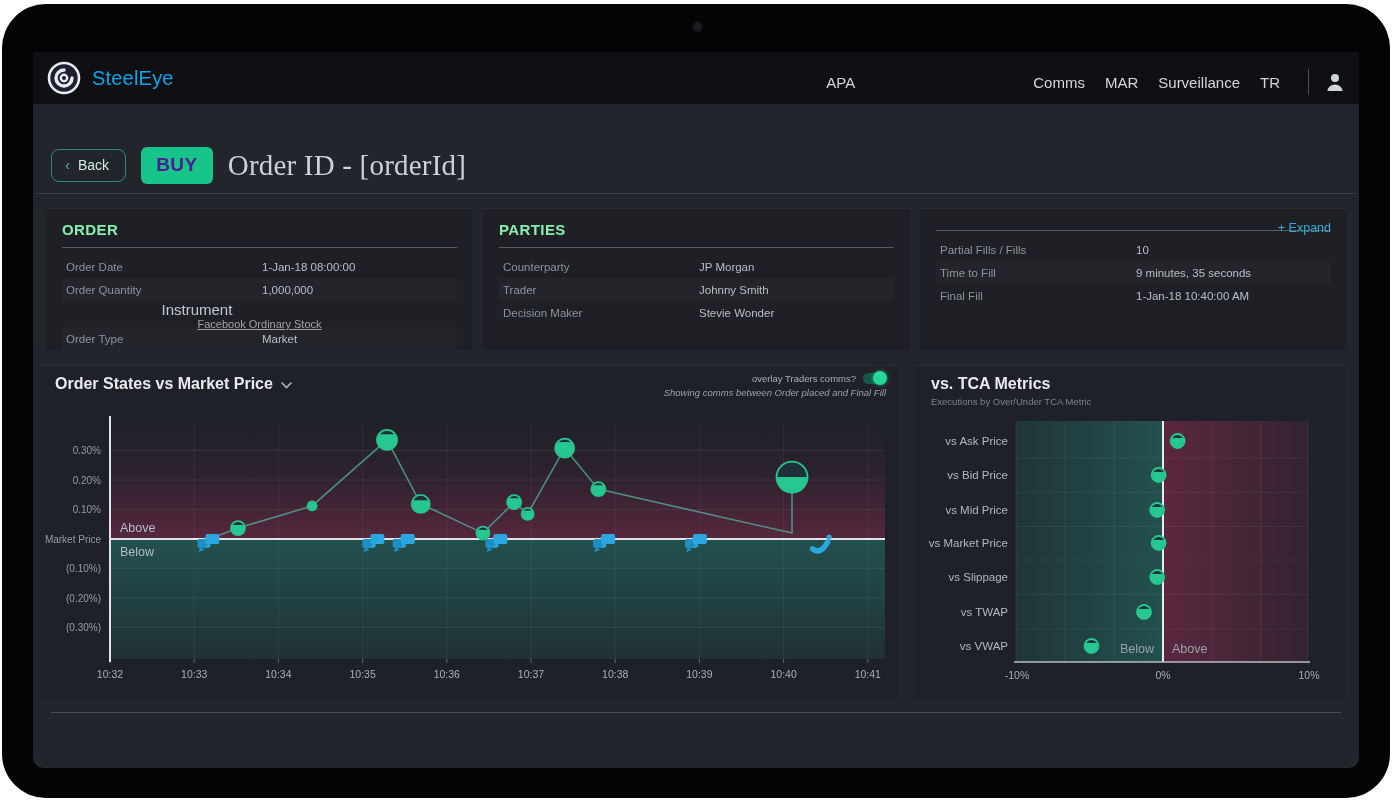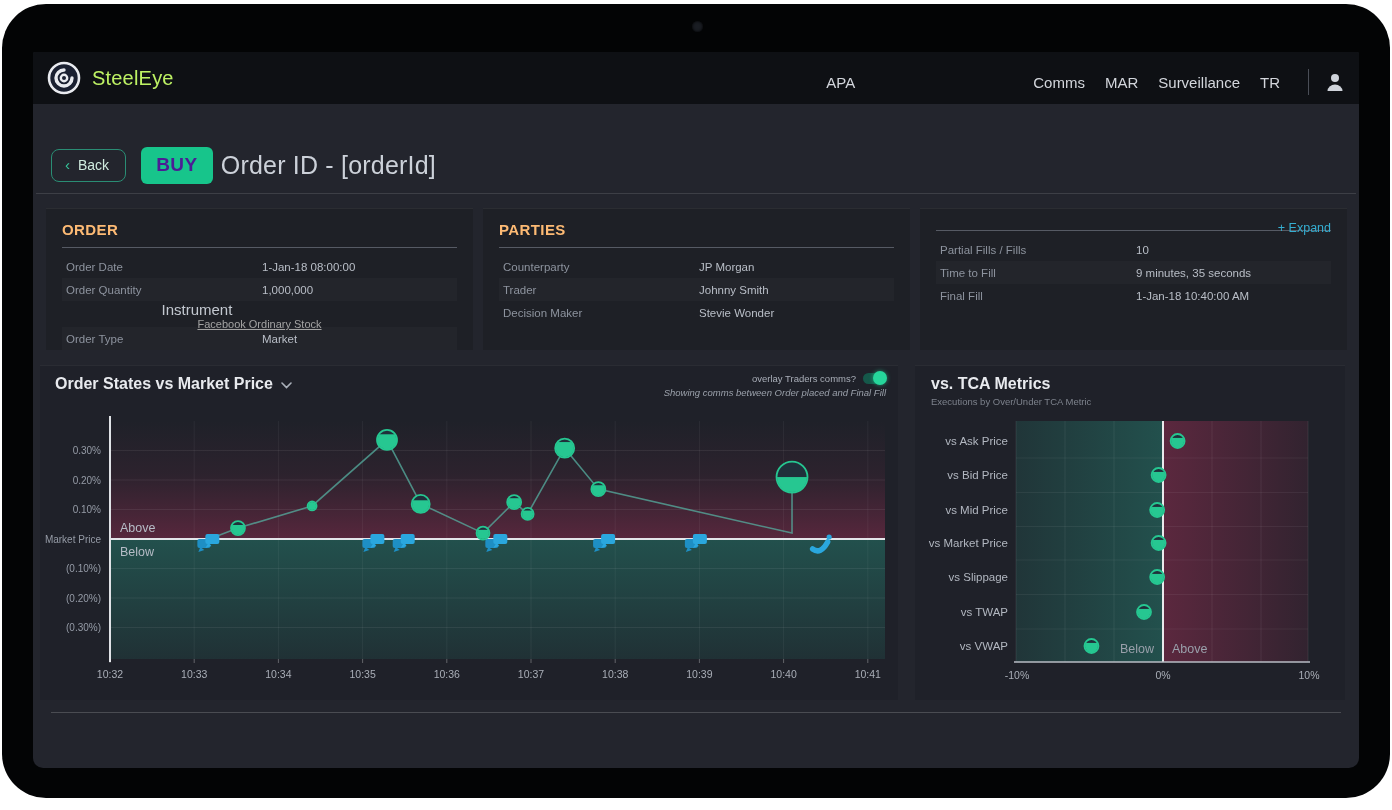--- a/index.html
+++ b/index.html
@@ -10,45 +10,45 @@
   .camera-dot { position:absolute; left:690px; top:17px; width:11px; height:11px;
     border-radius:50%; background:#1a1d23; box-shadow:inset 0 0 3px #000; }
 
   .screen { position:absolute; left:33px; top:52px; width:1326px; height:716px;
     background:#23252d; border-radius:2px 2px 10px 10px; overflow:hidden; }
 
   
   .navbar { position:absolute; left:0; top:0; width:1326px; height:52px; background:#0e1014;
     display:flex; align-items:center; }
   .brand { display:flex; align-items:center; gap:11px; padding-left:14px; }
-  .brand-name { color:#bef264; font-size:20px; font-weight:400; letter-spacing:0.2px; }
+  .brand-name { color:#0ea5e9; font-size:20px; font-weight:400; letter-spacing:0.2px; }
   .nav-items { position:absolute; right:14px; top:0; height:60px; display:flex; align-items:center; }
   .nav-item { color:#d3d6dc; font-size:15px; margin-left:20px; cursor:pointer; }
   .nav-item.first { margin-right:158px; margin-left:0; }
   .nav-divider { width:1px; height:26px; background:#4a4e57; margin-left:28px; }
   .nav-avatar { margin-left:16px; display:flex; align-items:center; }
 
   
   .page-header { position:absolute; left:18px; top:94px; height:38px; display:flex; align-items:center; }
   .back-btn { display:flex; align-items:center; gap:8px; border:1px solid #2a8d74; border-radius:8px;
     color:#cfeade; font-size:14px; padding:7px 16px 8px 13px; cursor:pointer; background:transparent; }
   .back-chevron { color:#35c79c; font-size:15px; line-height:1; }
   .side-badge { background:#17c58b; color:#4c1d95; font-weight:700; font-size:19px; letter-spacing:0.5px;
     border-radius:6px; padding:7px 15px 8px; margin-left:15px; }
-  .page-title { color:#ccd1d9; font-size:25px; font-weight:400; margin-left:8px; letter-spacing:0.2px; }
+  .page-title { color:#ccd1d9; font-size:29px; font-weight:400; margin-left:15px; letter-spacing:0.2px;font-family:Liberation Serif, serif; }
   .header-divider { position:absolute; left:3px; top:141px; width:1320px; height:1px; background:rgba(255,255,255,0.12); }
   .bottom-divider { position:absolute; left:18px; top:660px; width:1290px; height:1px; background:rgba(255,255,255,0.18); }
 
   
   .panel { position:absolute; top:156px; height:142px; background:#1e2026;
     border-top:1px solid rgba(255,255,255,0.06); padding:12px 16px 0; }
   .panel-order { left:13px; width:427px; }
   .panel-parties { left:450px; width:427px; }
   .panel-execution { left:887px; width:427px; }
-  .panel-title { color:#fdba74; font-size:15px; font-weight:700; letter-spacing:0.4px; }
+  .panel-title { color:#86efac; font-size:15px; font-weight:700; letter-spacing:0.4px; }
   .panel-underline { height:1px; background:#565a64; margin-top:9px; margin-bottom:7px; }
   .panel-row { display:flex; align-items:center; height:23px; padding:0 4px; }
   .panel-row.striped { background:rgba(255,255,255,0.022); }
   .panel-row .lbl { width:196px; color:#8d939e; font-size:11.5px; }
   .panel-row .val { color:#b9bec7; font-size:11.5px; }
   .panel-row.large { height:26px;flex-direction:column; }
   .panel-row.large .lbl { color:#c3c8d0; font-size:15px; }
   .panel-row.large .val { color:#a3a3a3; font-size:11px; text-decoration:underline; cursor:pointer; }
   .expand-link { position:absolute; top:12px; right:16px; color:#35aed1; font-size:12.5px; cursor:pointer; }
 

